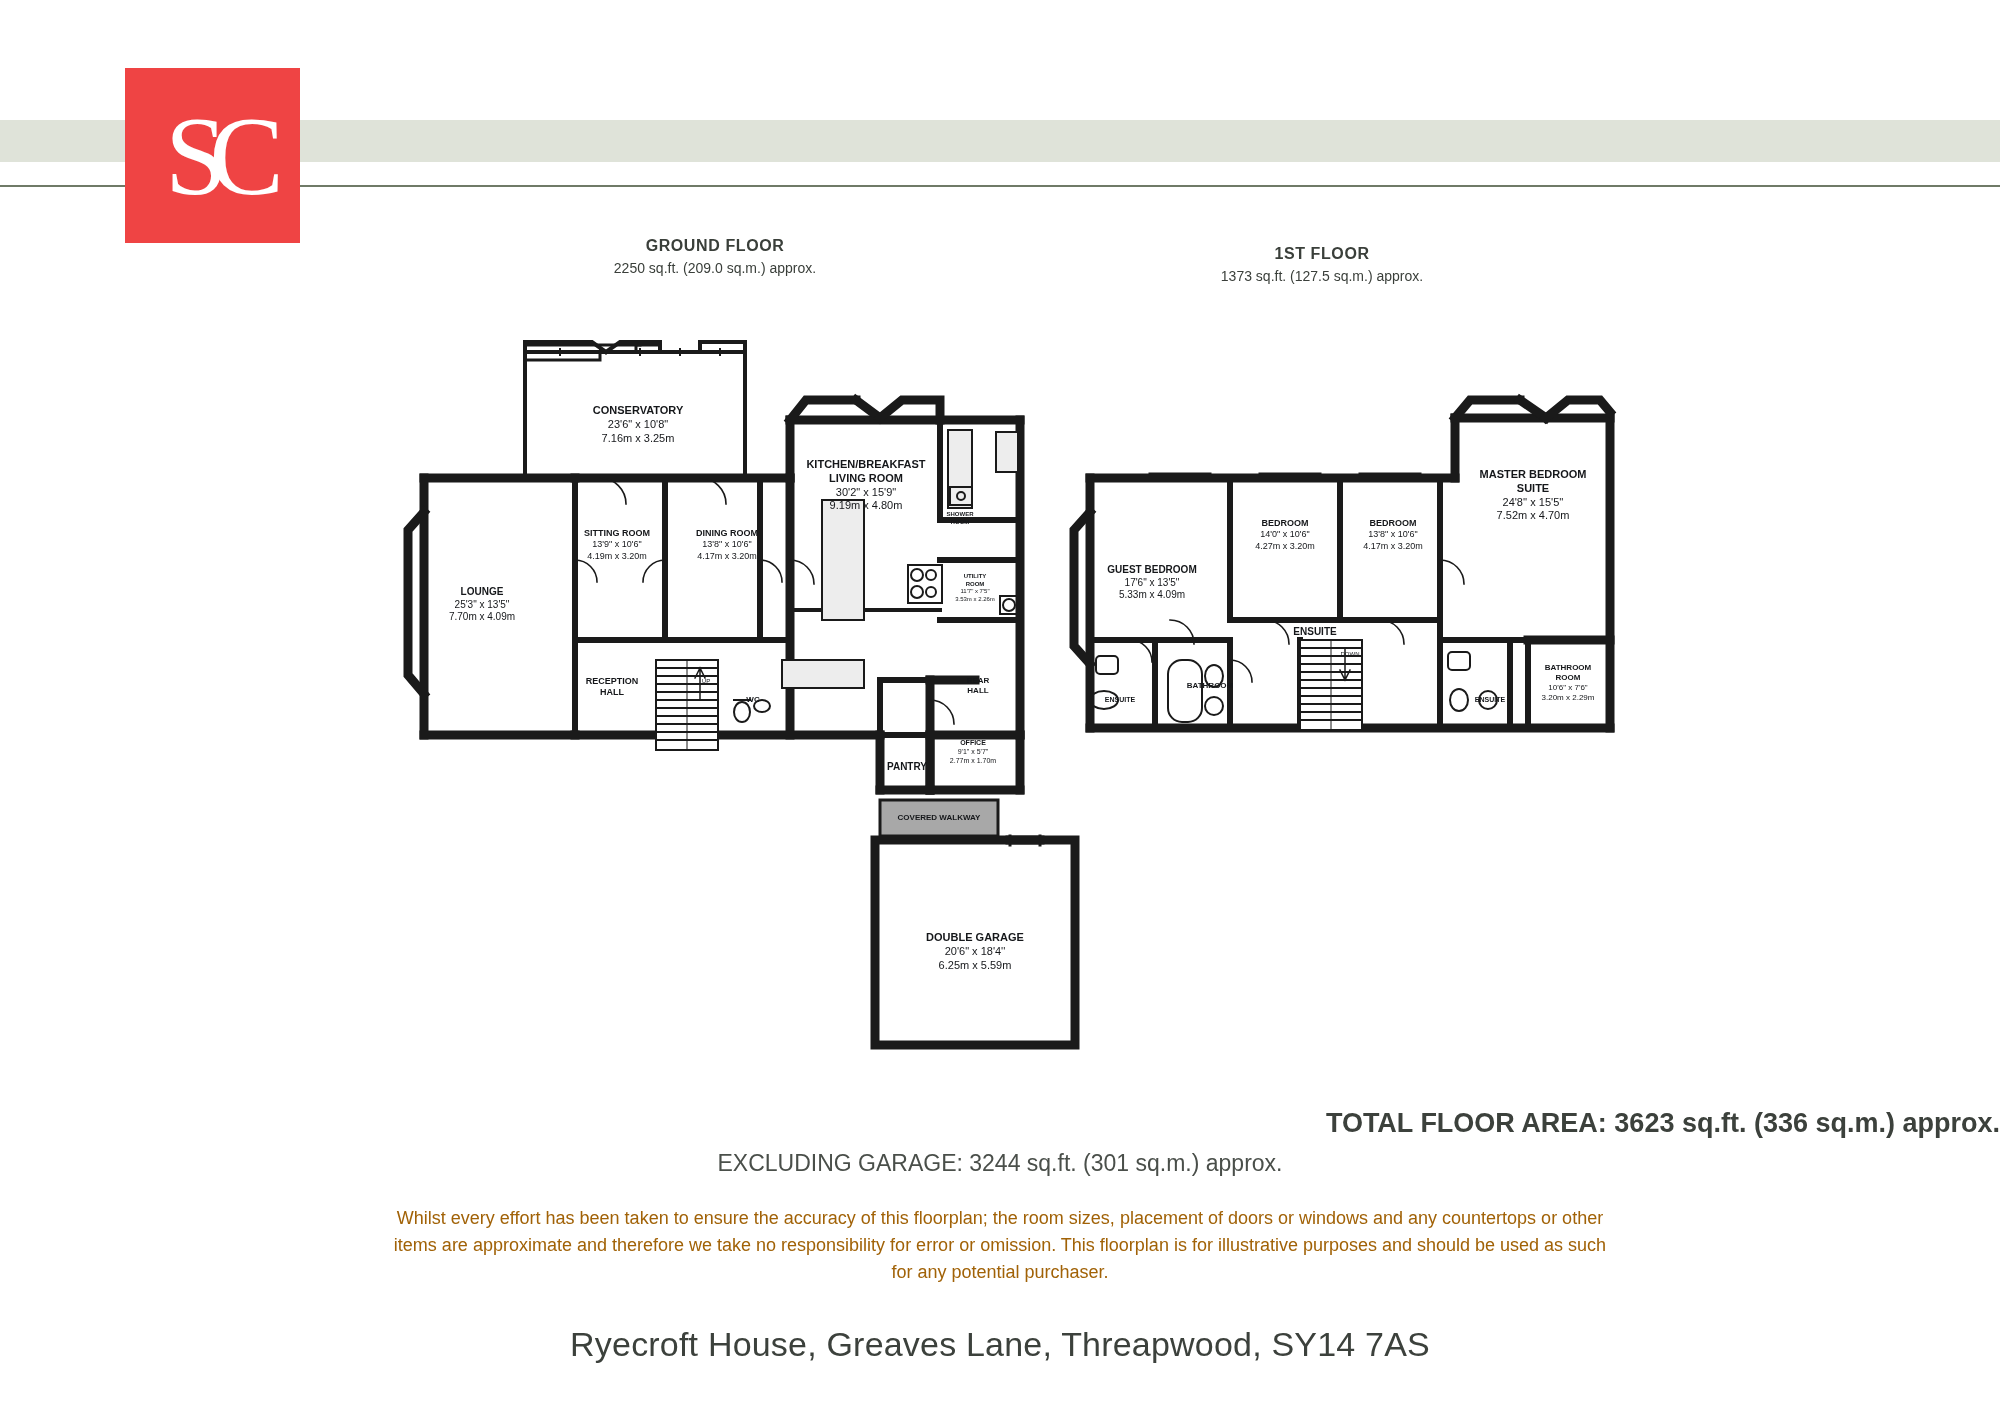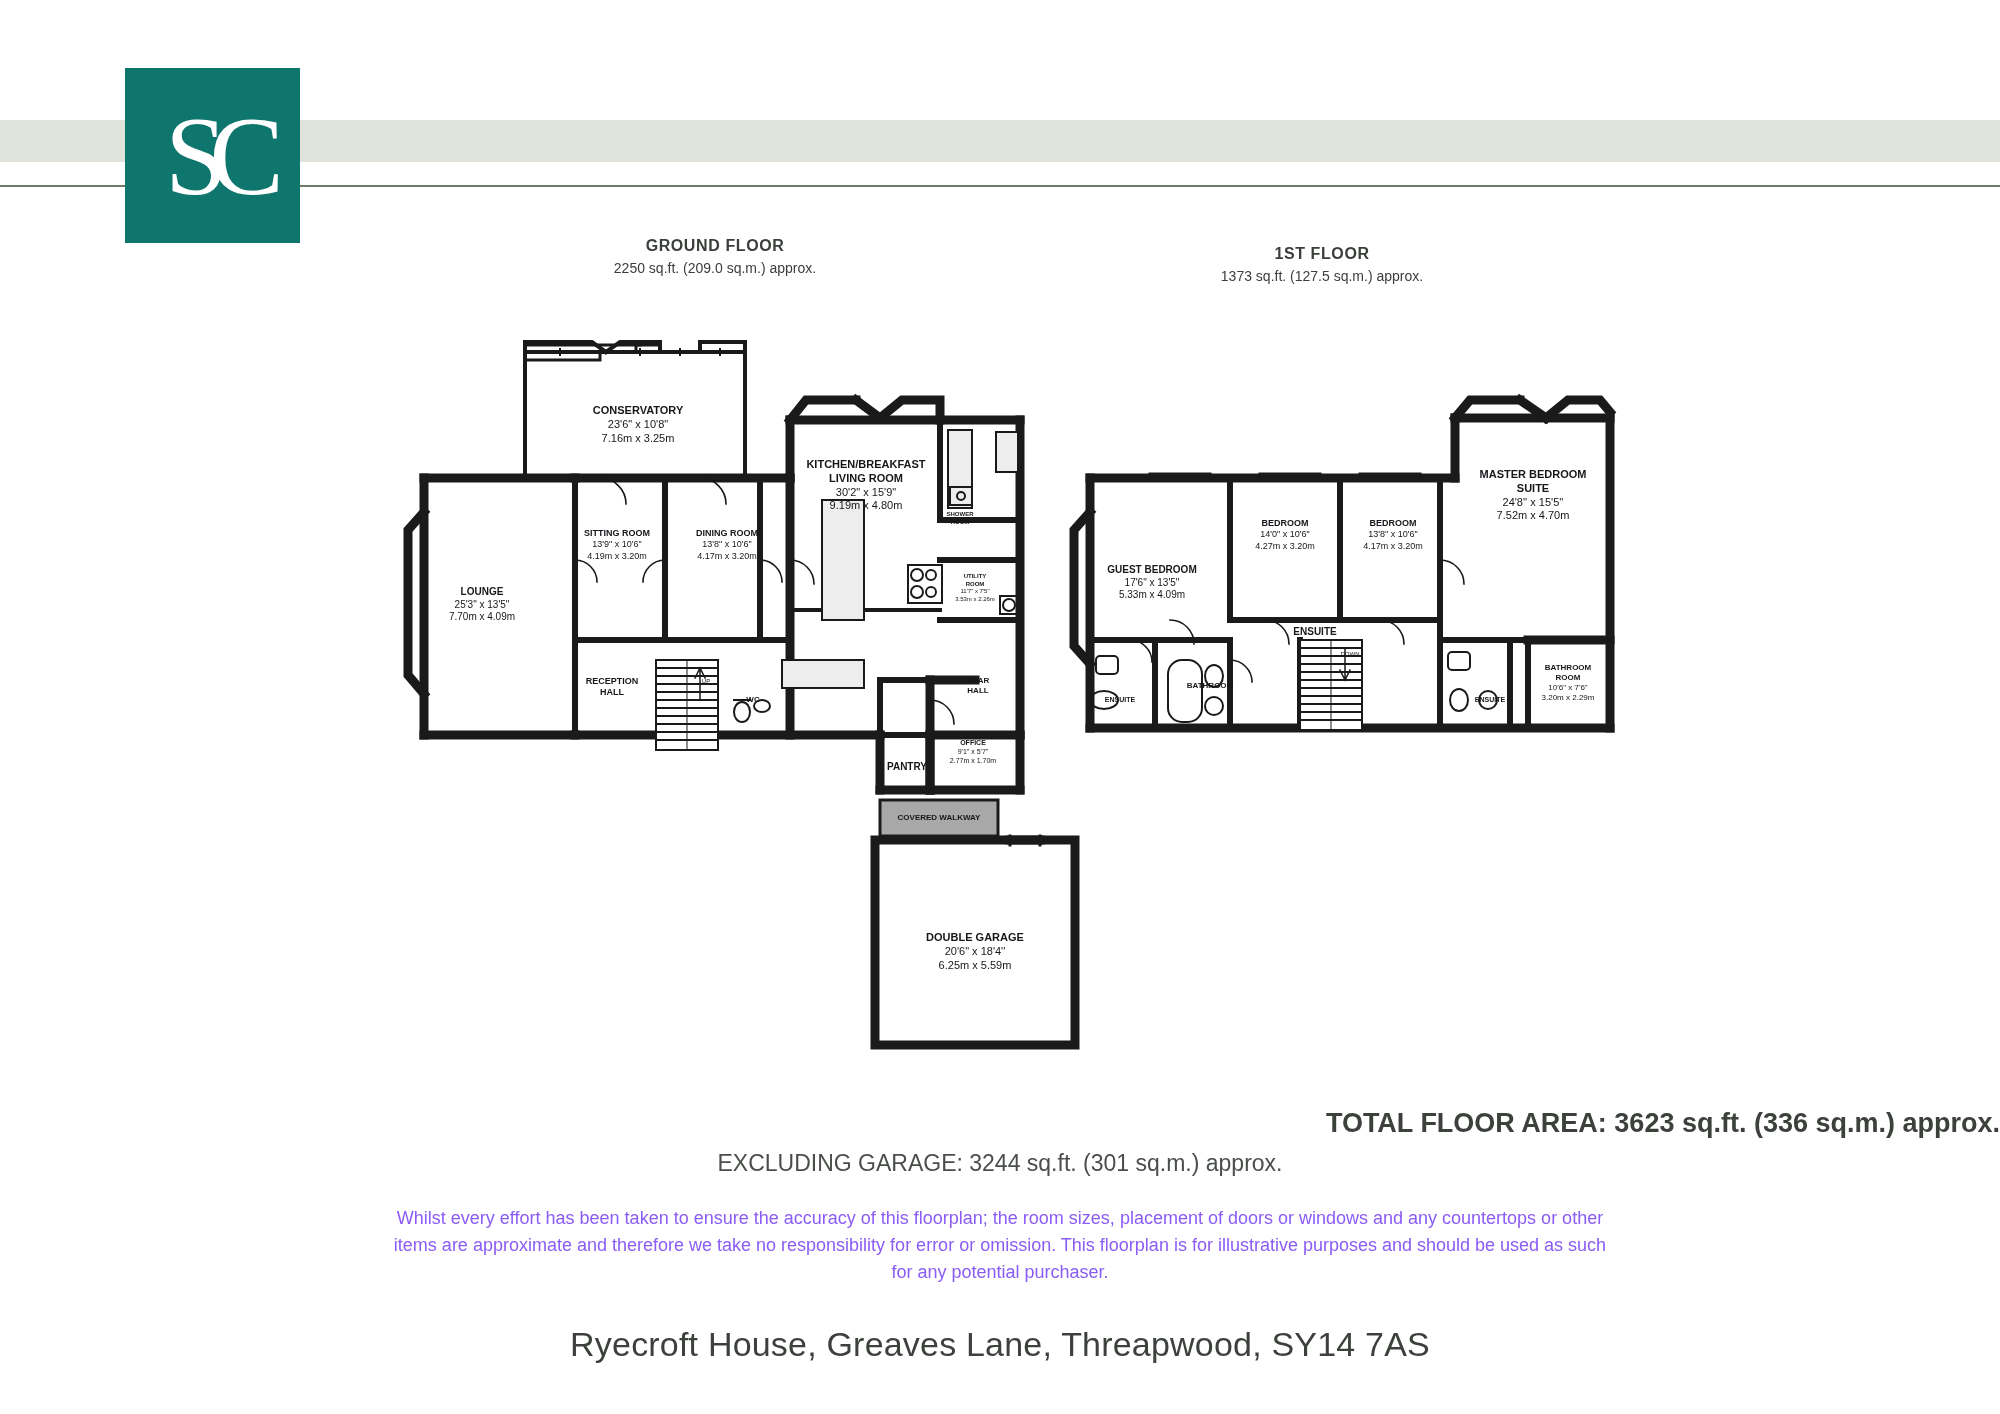--- a/index.html
+++ b/index.html
@@ -17,21 +17,21 @@
     position:absolute; left:0; right:0; top:120px; height:42px;
     background:#dfe3d9;
   }
   .band-line {
     position:absolute; left:0; right:0; top:185px; height:2px;
     background:#6f7a67;
   }
   .logo {
     position:absolute; left:125px; top:68px;
     width:175px; height:175px;
-    background:#0f766e;
+    background:#ef4444;
     display:flex; align-items:center; justify-content:center;
   }
   .logo-mark {
     font-family:"Liberation Serif", serif;
     color:#ffffff;
     font-size:112px;
     line-height:1;
     letter-spacing:-18px;
     padding-left:6px;
     font-style:normal;
@@ -71,21 +71,21 @@
   .total {
     position:absolute; left:0; right:0; top:1108px; text-align:right;
     font-size:27px; font-weight:bold; color:#3c413c;
   }
   .excl {
     position:absolute; left:0; right:0; top:1150px; text-align:center;
     font-size:23px; color:#4a4f4a;
   }
   .disclaimer {
     position:absolute; left:390px; width:1220px; top:1205px;
-    text-align:center; font-size:18px; line-height:1.5; color:#8b5cf6;
+    text-align:center; font-size:18px; line-height:1.5; color:#a16207;
   }
   .addr {
     position:absolute; left:0; right:0; top:1325px; text-align:center;
     font-size:34px; font-weight:normal; color:#3c413c; letter-spacing:.2px;
   }
 </style>
 </head>
 <body>
 
 <div class="band"></div>

